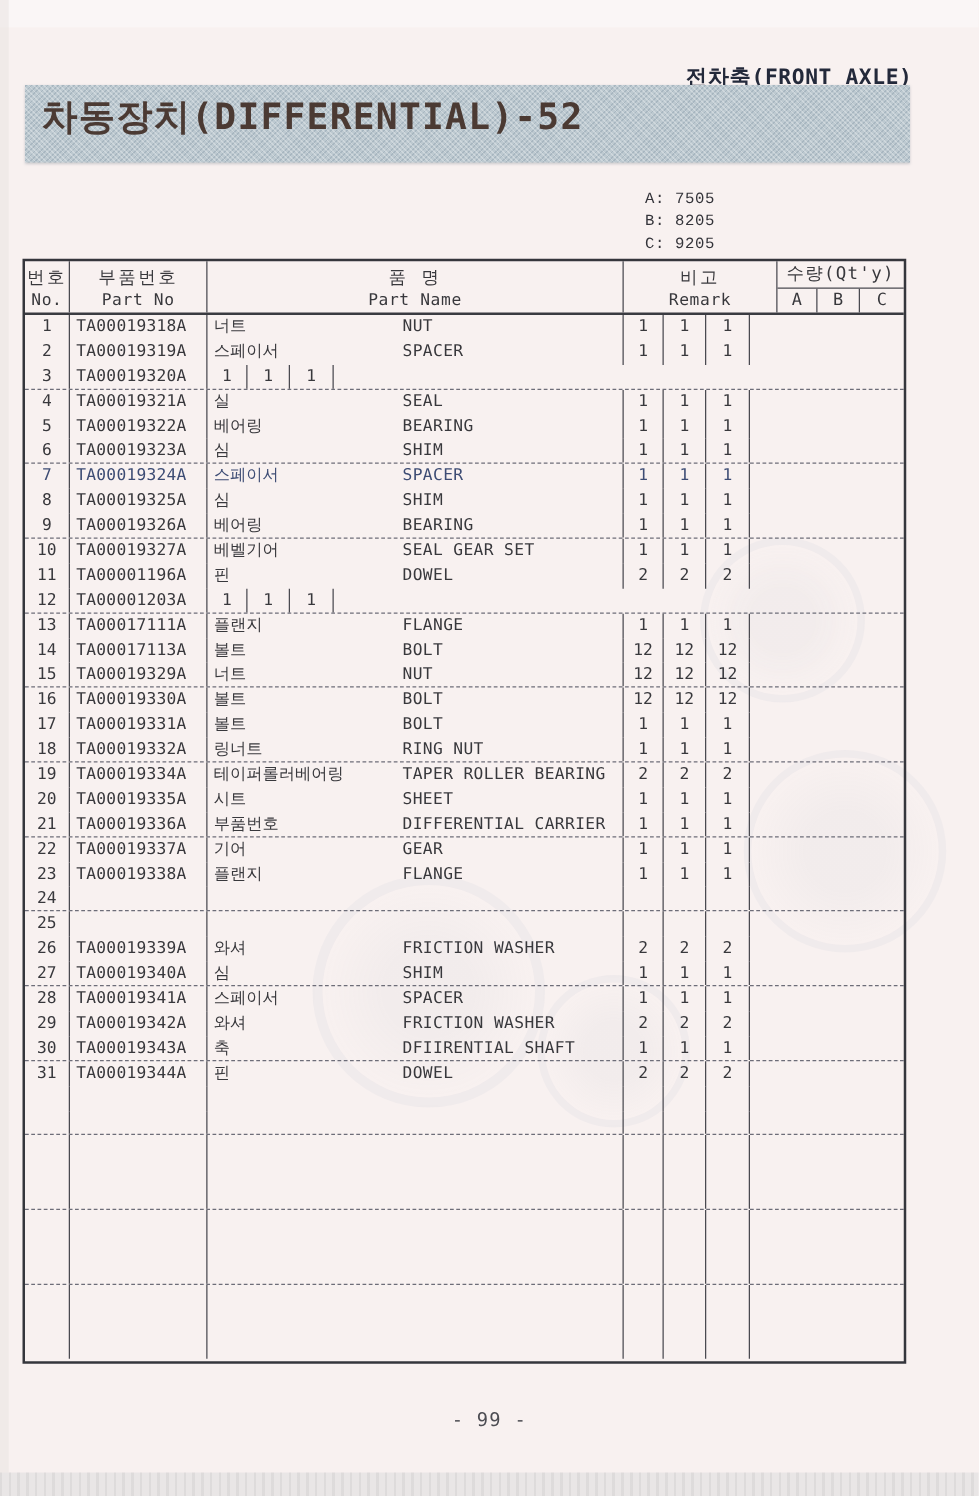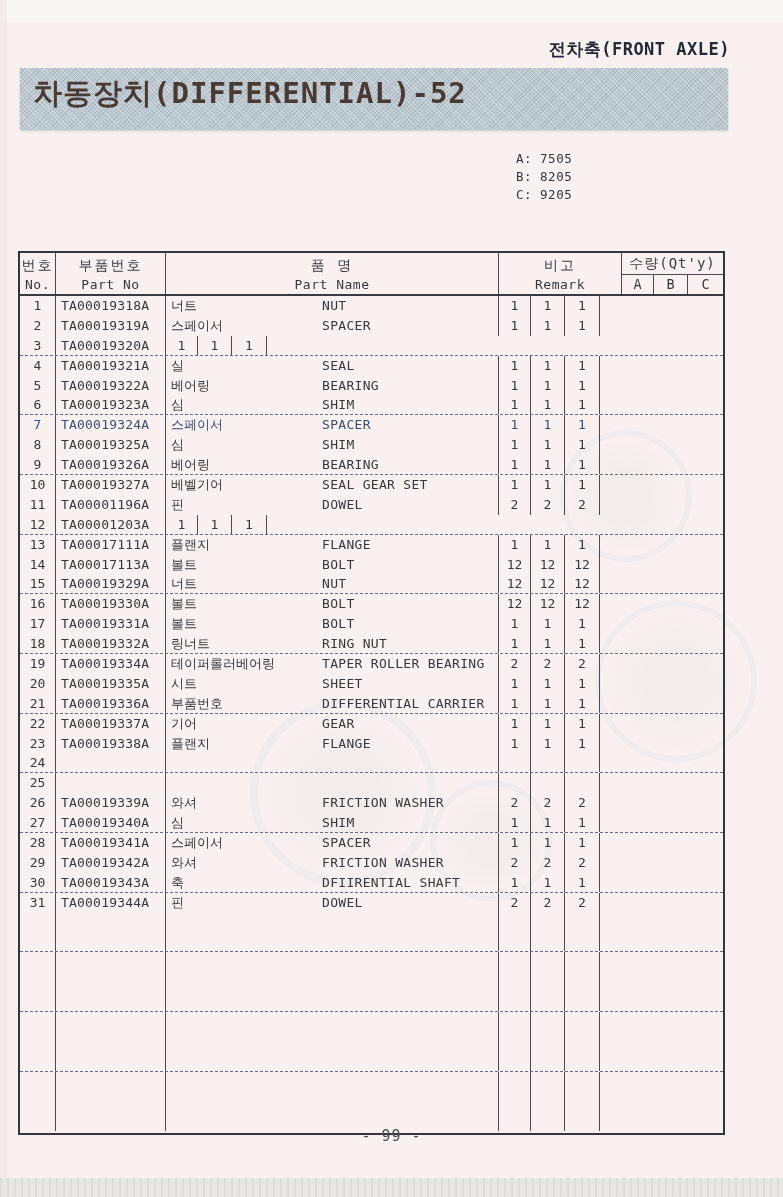--- a/index.html
+++ b/index.html
@@ -9,48 +9,48 @@
     font-family:"DejaVu Sans Mono","Liberation Mono",monospace;
     color:#38383c;
   }
   
   .edge-left{position:absolute;left:0;top:0;width:7px;height:1197px;background:#e9e3e2;opacity:.55;}
   .edge-bottom{position:absolute;left:0;top:1178px;width:783px;height:19px;background:#e9e6e6;
     background-image:repeating-linear-gradient(90deg,rgba(170,170,170,.18) 0 2px,transparent 2px 7px);}
   .edge-top{position:absolute;left:0;top:0;width:783px;height:22px;background:#fcfafa;opacity:.6;}
 
   
-  .corner-label{position:absolute;top:38px;right:53px;font-size:17px;font-weight:bold;color:#23293a;letter-spacing:0.5px;}
+  .corner-label{position:absolute;top:50px;right:53px;font-size:17px;font-weight:bold;color:#23293a;letter-spacing:0.5px;}
   .title-banner{
     position:absolute;left:20px;top:68px;width:708px;height:62px;
     background-color:#bdc9d0;
     background-image:
       repeating-linear-gradient(45deg,rgba(255,255,255,.28) 0 1px,transparent 1px 3px),
       repeating-linear-gradient(-45deg,rgba(92,116,136,.22) 0 1px,transparent 1px 3px);
     box-shadow:0 1px 2px rgba(120,130,140,.35);
   }
   .title-banner .title-text{
     display:block;line-height:50px;padding-left:13px;
     font-size:29px;font-weight:bold;color:#4b3a33;letter-spacing:1px;white-space:nowrap;
   }
   .legend{position:absolute;left:516px;top:150px;font-size:12.5px;color:#34343a;}
-  .legend div{height:18px;line-height:18px;letter-spacing:0.5px;}
+  .legend div{height:18px;line-height:18px;letter-spacing:0.5px;font-family:Liberation Mono, monospace;}
 
   
   .bleed{position:absolute;border-radius:50%;border:6px solid rgba(140,160,178,.07);
          background:radial-gradient(circle,rgba(140,160,178,.05) 30%,transparent 70%);}
   .bleed.b1{left:560px;top:430px;width:120px;height:120px;}
   .bleed.b2{left:595px;top:600px;width:150px;height:150px;}
   .bleed.b3{left:250px;top:700px;width:170px;height:170px;border-width:8px;}
   .bleed.b4{left:430px;top:780px;width:110px;height:110px;}
 
   
   .parts-table{
     position:absolute;left:18px;top:207px;width:707px;height:884px;
-    border:2px solid #35363c;background:transparent;box-sizing:border-box;margin-top:44px;
+    border:2px solid #35363c;background:transparent;box-sizing:border-box;
   }
   .thead{display:flex;height:43px;border-bottom:2px solid #3a3b41;box-sizing:border-box;}
   .thead .th{box-sizing:border-box;border-right:1px solid #4a4a50;display:flex;flex-direction:column;
              justify-content:space-between;padding:4px 0 2px;text-align:center;}
   .thead .th:last-child{border-right:none;}
   .th .kr{font-size:14px;letter-spacing:2px;}
   .th .en{font-size:13px;letter-spacing:0.5px;text-align:center;}
   .c-no{width:36px;} .c-pno{width:110px;} .c-name{width:333px;}
   .c-a{width:32px;} .c-b{width:34px;} .c-c{width:35px;} .c-rem{width:123px;}
   .c-qty{width:101px;padding:0 !important;}

